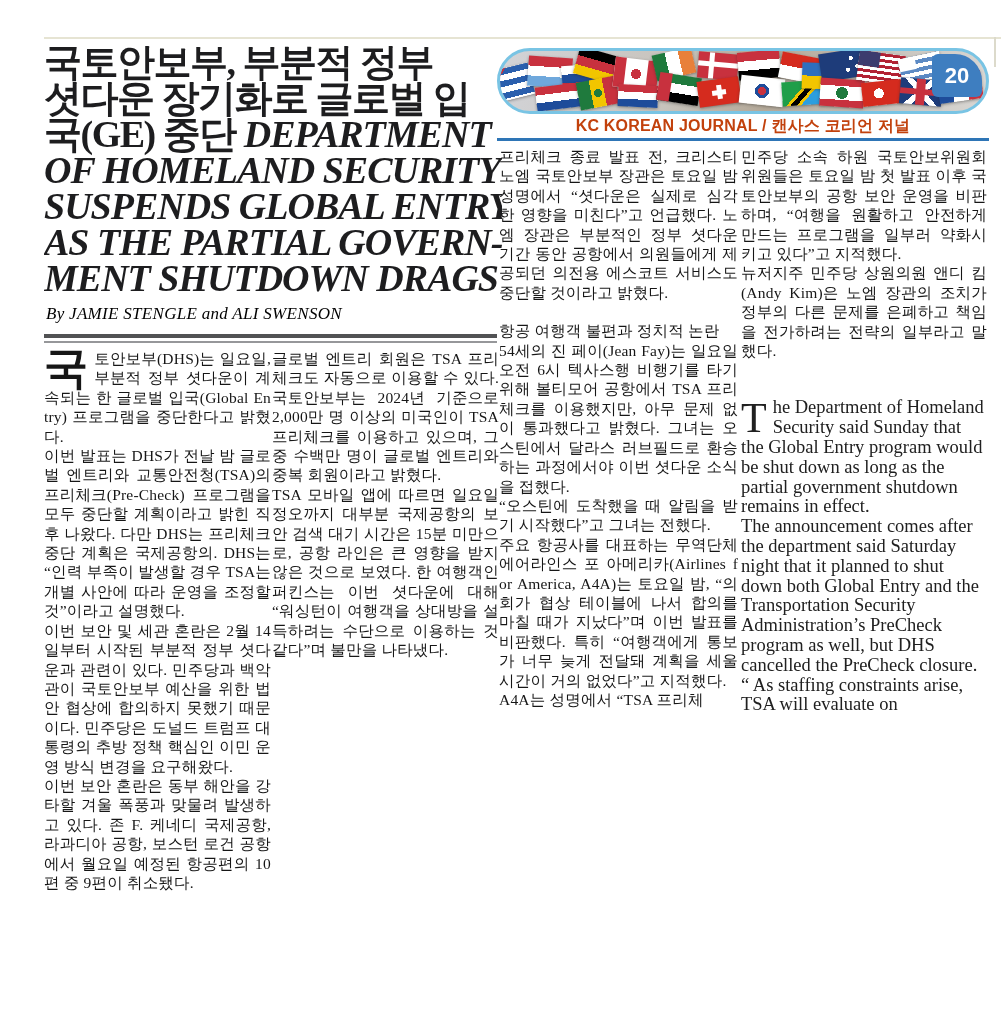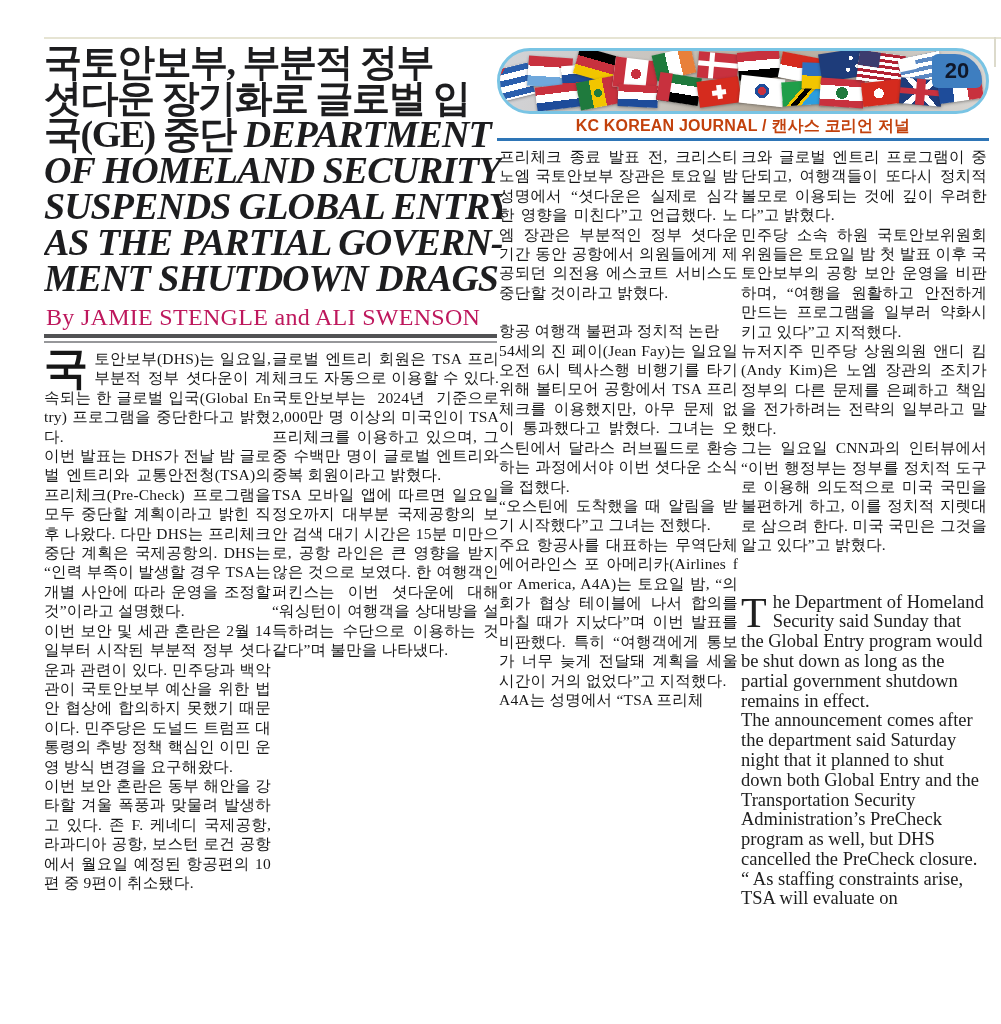--- a/index.html
+++ b/index.html
@@ -9,32 +9,32 @@
   
   .top-rule{position:absolute;left:44px;top:37px;width:957px;height:2px;background:#e6e4d3;}
   .edge-rule{position:absolute;left:994px;top:37px;width:2px;height:30px;background:#dcdacb;}
 
   
   .headline{position:absolute;left:44px;top:44px;width:458px;overflow:hidden;
             font-family:Liberation Serif, serif;font-weight:bold;color:#1d1d1f;}
   .hl-line{font-size:38px;line-height:36px;letter-spacing:-1.5px;white-space:nowrap;}
   .hl-en{font-style:italic;letter-spacing:-1px;}
 
-  .byline{position:absolute;left:46px;top:304px;font-size:24px;letter-spacing:.3px;color:#be185d;}
+  .byline{position:absolute;left:46px;top:304px;font-size:17px;letter-spacing:.3px;color:#000000;font-style:italic;}
   .byline-rule{position:absolute;left:44px;top:334px;width:453px;height:9px;box-sizing:border-box;
                border-top:4px solid #515254;border-bottom:2px solid #96979a;}
 
   
   .flags-banner{position:absolute;left:497px;top:48px;width:492px;height:66px;box-sizing:border-box;
                 border:3px solid #79c4e4;border-radius:33px;overflow:hidden;
                 background:linear-gradient(100deg,#d3d4d8 0%,#c7c3bc 35%,#b4a999 55%,#c9c5be 80%,#d9d7d4 100%);}
   .flag{position:absolute;box-shadow:0 1px 3px rgba(40,40,40,.45);}
-  .page-num-box{position:absolute;right:4px;top:3px;width:50px;height:34px;background:#3e7ec0;
+  .page-num-box{position:absolute;right:4px;top:3px;width:50px;height:43px;background:#3e7ec0;
                 border-radius:6px 27px 6px 6px;display:flex;align-items:center;justify-content:center;
-                color:#0f172a;font-family:"Liberation Sans","DejaVu Sans",sans-serif;font-weight:bold;font-size:22px;}
+                color:#ffffff;font-family:"Liberation Sans","DejaVu Sans",sans-serif;font-weight:bold;font-size:22px;}
   .journal-caption{position:absolute;left:497px;top:116px;width:492px;text-align:center;
                    font-family:"Liberation Sans","DejaVu Sans",sans-serif;font-weight:bold;
                    font-size:16px;letter-spacing:.2px;color:#c2410c;}
   .caption-rule{position:absolute;left:497px;top:138px;width:492px;height:3px;background:#2e75b6;}
 
   
   .col{position:absolute;text-align:justify;font-size:15.5px;line-height:19.4px;letter-spacing:.2px;
        word-break:break-all;color:#161616;overflow:hidden;}
   .col p{margin:0;}
   p.subhead{margin-top:19px;}
@@ -114,22 +114,20 @@
     </div>
   <div class="col" id="col3">
       <p>프리체크 종료 발표 전, 크리스티 노엠 국토안보부 장관은 토요일 밤 성명에서 “셧다운은 실제로 심각한 영향을 미친다”고 언급했다. 노엠 장관은 부분적인 정부 셧다운 기간 동안 공항에서 의원들에게 제공되던 의전용 에스코트 서비스도 중단할 것이라고 밝혔다.</p>
       <p class="subhead">항공 여행객 불편과 정치적 논란</p>
       <p>54세의 진 페이(Jean Fay)는 일요일 오전 6시 텍사스행 비행기를 타기 위해 볼티모어 공항에서 TSA 프리체크를 이용했지만, 아무 문제 없이 통과했다고 밝혔다. 그녀는 오스틴에서 달라스 러브필드로 환승하는 과정에서야 이번 셧다운 소식을 접했다.</p>
       <p>“오스틴에 도착했을 때 알림을 받기 시작했다”고 그녀는 전했다.</p>
       <p>주요 항공사를 대표하는 무역단체 에어라인스 포 아메리카(Airlines for America, A4A)는 토요일 밤, “의회가 협상 테이블에 나서 합의를 마칠 때가 지났다”며 이번 발표를 비판했다. 특히 “여행객에게 통보가 너무 늦게 전달돼 계획을 세울 시간이 거의 없었다”고 지적했다.</p>
       <p>A4A는 성명에서 “TSA 프리체</p>
     </div>
   <div class="col" id="col4">
-      <p>크와 글로벌 엔트리 프로그램이 중단되고, 여행객들이 또다시 정치적 볼모로 이용되는 것에 깊이 우려한다”고 밝혔다.</p>
       <p>민주당 소속 하원 국토안보위원회 위원들은 토요일 밤 첫 발표 이후 국토안보부의 공항 보안 운영을 비판하며, “여행을 원활하고 안전하게 만드는 프로그램을 일부러 약화시키고 있다”고 지적했다.</p>
       <p>뉴저지주 민주당 상원의원 앤디 킴(Andy Kim)은 노엠 장관의 조치가 정부의 다른 문제를 은폐하고 책임을 전가하려는 전략의 일부라고 말했다.</p>
-      <p>그는 일요일 CNN과의 인터뷰에서 “이번 행정부는 정부를 정치적 도구로 이용해 의도적으로 미국 국민을 불편하게 하고, 이를 정치적 지렛대로 삼으려 한다. 미국 국민은 그것을 알고 있다”고 밝혔다.</p>
       <p class="eng eng-first"><span class="dc dc-en">T</span>he Department of Homeland Security said Sunday that the Global Entry program would be shut down as long as the partial government shutdown remains in effect.</p>
       <p class="eng">The announcement comes after the department said Saturday night that it planned to shut down both Global Entry and the Transportation Security Administration’s PreCheck program as well, but DHS cancelled the PreCheck closure.</p>
       <p class="eng">“ As staffing constraints arise, TSA will evaluate on</p>
     </div>
 
 </div>
 
 </body></html>

